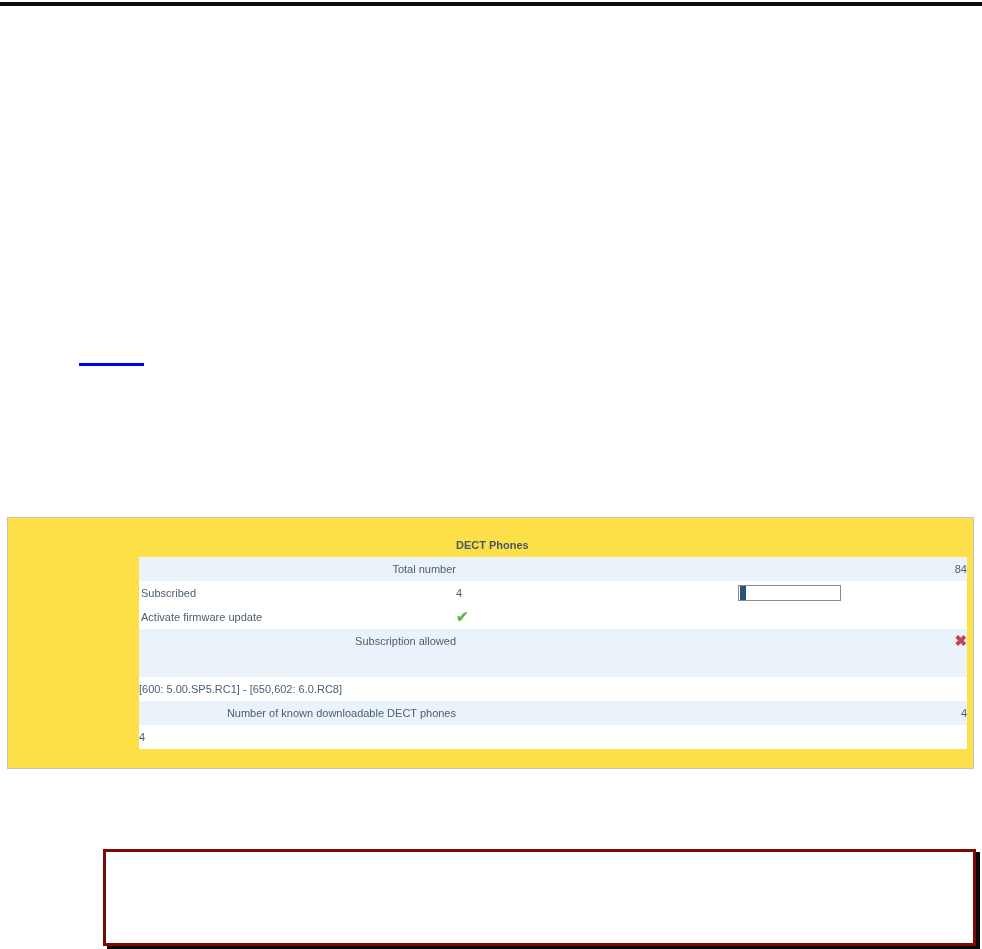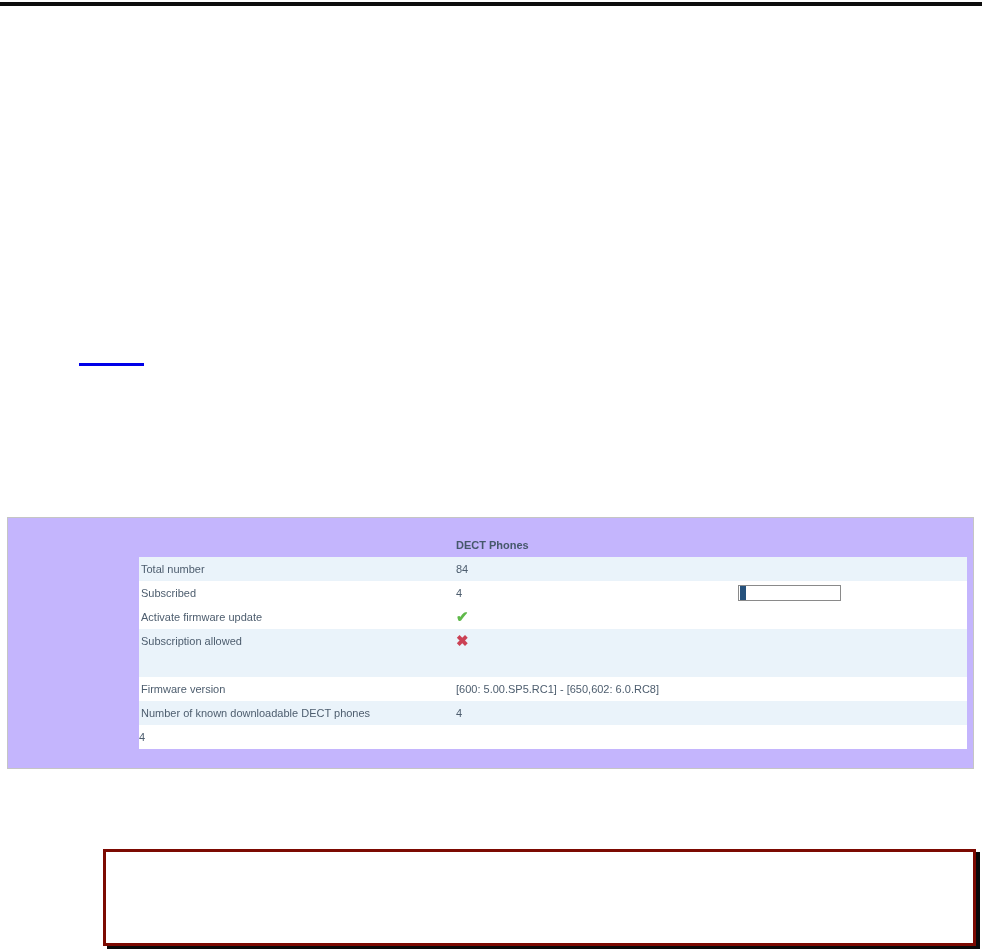--- a/index.html
+++ b/index.html
@@ -24,21 +24,21 @@
     width: 65px; height: 11px;
     border-bottom: 3px solid #0000e8;
     cursor: pointer;
   }
 
   
   .figure-panel {
     position: absolute; left: 7px; top: 517px;
     width: 965px; height: 250px;
     border: 1px solid #c5c5c5;
-    background: #c4b5fd;
+    background: #fde047;
   }
 
   .status-table {
     position: absolute; left: 131px; top: 15px;
     width: 828px;
     font-size: 11px;
     color: #4d5d6e;
   }
 
   .t-header {
@@ -50,21 +50,21 @@
     box-sizing: border-box;
   }
 
   .trow {
     display: flex;
     height: 24px;
     line-height: 24px;
     position: relative;
     background: #ffffff;
   }
-  .trow.alt { background: #eaf3fa; }
+  .trow.alt { background: #eaf3fa; text-align: right; }
 
   .tlabel {
     width: 317px;
     padding-left: 2px;
     box-sizing: border-box;
     white-space: nowrap;
     overflow: hidden;
   }
   .tvalue {
     flex: 1;
@@ -143,21 +143,20 @@
       <div class="tlabel">Subscription allowed</div>
       <div class="tvalue">
         <span class="icon-cross">✖</span>
       </div>
     </div>
 
     <div class="trow alt">
     </div>
 
     <div class="trow">
-      <div class="tlabel">Firmware version</div>
       <div class="tvalue">[600: 5.00.SP5.RC1] - [650,602: 6.0.RC8]</div>
     </div>
 
     <div class="trow alt">
       <div class="tlabel">Number of known downloadable DECT phones</div>
       <div class="tvalue">4</div>
     </div>
 
     <div class="trow">
       <div class="tvalue">4</div>

